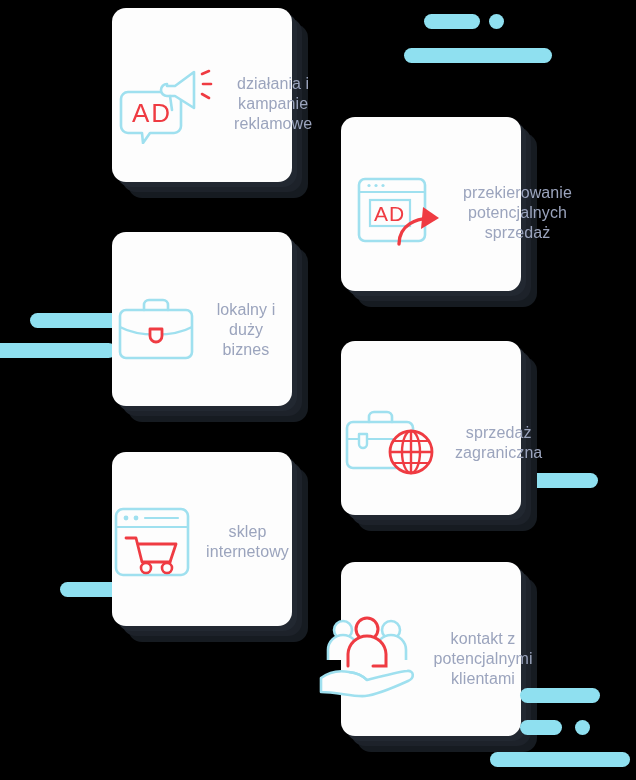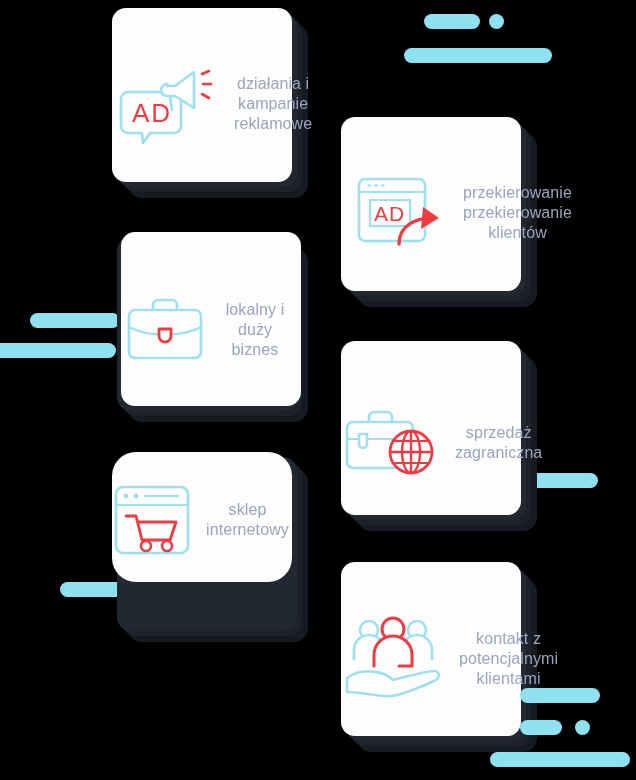--- a/index.html
+++ b/index.html
@@ -97,29 +97,29 @@
           <circle cx="35" cy="12.5" r="1.6" fill="#9fe0ef"></circle>
           <circle cx="42" cy="12.5" r="1.6" fill="#9fe0ef"></circle>
 
           <rect x="29" y="27" width="40" height="26" stroke="#9fe0ef" stroke-width="2.2"></rect>
           <text x="33" y="48" font-family="'Liberation Sans',sans-serif" font-size="21" fill="#ef3b42" letter-spacing="1">AD</text>
 
           <path d="M58 71 C58 52 76 44 92 46" stroke="#ef3b42" stroke-width="3.4" fill="none" stroke-linecap="round"></path>
           <path d="M82 34 L98 45 L80 56 Z" fill="#ef3b42"></path>
         </svg>
       </div>
-      <div class="card-label">przekierowanie przekierowanie klientów</div>
+      <div class="card-label">przekierowanie potencjalnych sprzedaż</div>
     </div>
   </div>
 
   <div class="stack" style="left:112px;top:232px;width:196px;height:190px;">
     <div class="layer l3" style="width:180px;height:174px;"></div>
     <div class="layer l2" style="width:180px;height:174px;"></div>
     <div class="layer l1" style="width:180px;height:174px;"></div>
-    <div class="card" style="width:180px;height:174px;padding-top:22px;margin-left:9px;">
+    <div class="card" style="width:180px;height:174px;padding-top:22px;">
       <div class="icon-wrap" style="height:100px;">
         <svg width="88" height="74" viewBox="0 0 88 74" fill="none">
           <path d="M32 17 V12 a5 5 0 0 1 5 -5 h14 a5 5 0 0 1 5 5 v5" stroke="#9fe0ef" stroke-width="2.6" fill="none" stroke-linecap="round"></path>
           <rect x="8" y="17" width="72" height="48" rx="6" stroke="#9fe0ef" stroke-width="2.6"></rect>
           <path d="M8 34 C26 44 62 44 80 34" stroke="#9fe0ef" stroke-width="2.4" fill="none"></path>
           <path d="M38 36 h12 v7 a6 6 0 0 1 -6 6 v0 a6 6 0 0 1 -6 -6 Z" stroke="#ef3b42" stroke-width="2.8" fill="#fdfdfd" stroke-linejoin="round"></path>
         </svg>
       </div>
       <div class="card-label">lokalny i duży biznes</div>
     </div>
@@ -146,21 +146,21 @@
         </svg>
       </div>
       <div class="card-label">sprzedaż zagraniczna</div>
     </div>
   </div>
 
   <div class="stack" style="left:112px;top:452px;width:196px;height:190px;">
     <div class="layer l3" style="width:180px;height:174px;"></div>
     <div class="layer l2" style="width:180px;height:174px;"></div>
     <div class="layer l1" style="width:180px;height:174px;"></div>
-    <div class="card" style="width:180px;height:130px;padding-top:6px;border-radius:24px;">
+    <div class="card" style="width:180px;height:174px;padding-top:6px;">
       <div class="icon-wrap" style="height:100px;">
         <svg width="80" height="76" viewBox="0 0 80 76" fill="none">
           <rect x="4" y="5" width="72" height="66" rx="7" stroke="#9fe0ef" stroke-width="2.6"></rect>
           <path d="M4 23 H76" stroke="#9fe0ef" stroke-width="2.2"></path>
           <circle cx="14" cy="14" r="2.4" fill="#9fe0ef"></circle>
           <circle cx="24" cy="14" r="2.4" fill="#9fe0ef"></circle>
           <path d="M33 14 H66" stroke="#9fe0ef" stroke-width="2.2" stroke-linecap="round"></path>
 
           <path d="M14 34 H24 L30 58 H58" stroke="#ef3b42" stroke-width="2.8" fill="none" stroke-linecap="round" stroke-linejoin="round"></path>
           <path d="M26 40 H64 L58 58" stroke="#ef3b42" stroke-width="2.8" fill="none" stroke-linecap="round" stroke-linejoin="round"></path>
@@ -169,21 +169,21 @@
         </svg>
       </div>
       <div class="card-label">sklep internetowy</div>
     </div>
   </div>
 
   <div class="stack" style="left:341px;top:562px;width:196px;height:190px;">
     <div class="layer l3" style="width:180px;height:174px;"></div>
     <div class="layer l2" style="width:180px;height:174px;"></div>
     <div class="layer l1" style="width:180px;height:174px;"></div>
-    <div class="card" style="width:180px;height:174px;padding-top:20px;">
+    <div class="card" style="width:180px;height:174px;padding-top:20px;justify-content:center;">
       <div class="icon-wrap" style="height:96px;">
         <svg width="104" height="86" viewBox="0 0 104 86" fill="none">
 
           <circle cx="28" cy="14" r="9" stroke="#9fe0ef" stroke-width="2.6" fill="#fdfdfd"></circle>
           <path d="M13 44 V34 a15 15 0 0 1 15 -15 a15 15 0 0 1 15 15 v10" stroke="#9fe0ef" stroke-width="2.6" fill="#fdfdfd"></path>
 
           <circle cx="76" cy="14" r="9" stroke="#9fe0ef" stroke-width="2.6" fill="#fdfdfd"></circle>
           <path d="M61 44 V34 a15 15 0 0 1 15 -15 a15 15 0 0 1 15 15 v10" stroke="#9fe0ef" stroke-width="2.6" fill="#fdfdfd"></path>
 
           <circle cx="52" cy="13" r="11" stroke="#ef3b42" stroke-width="3" fill="#fdfdfd"></circle>

